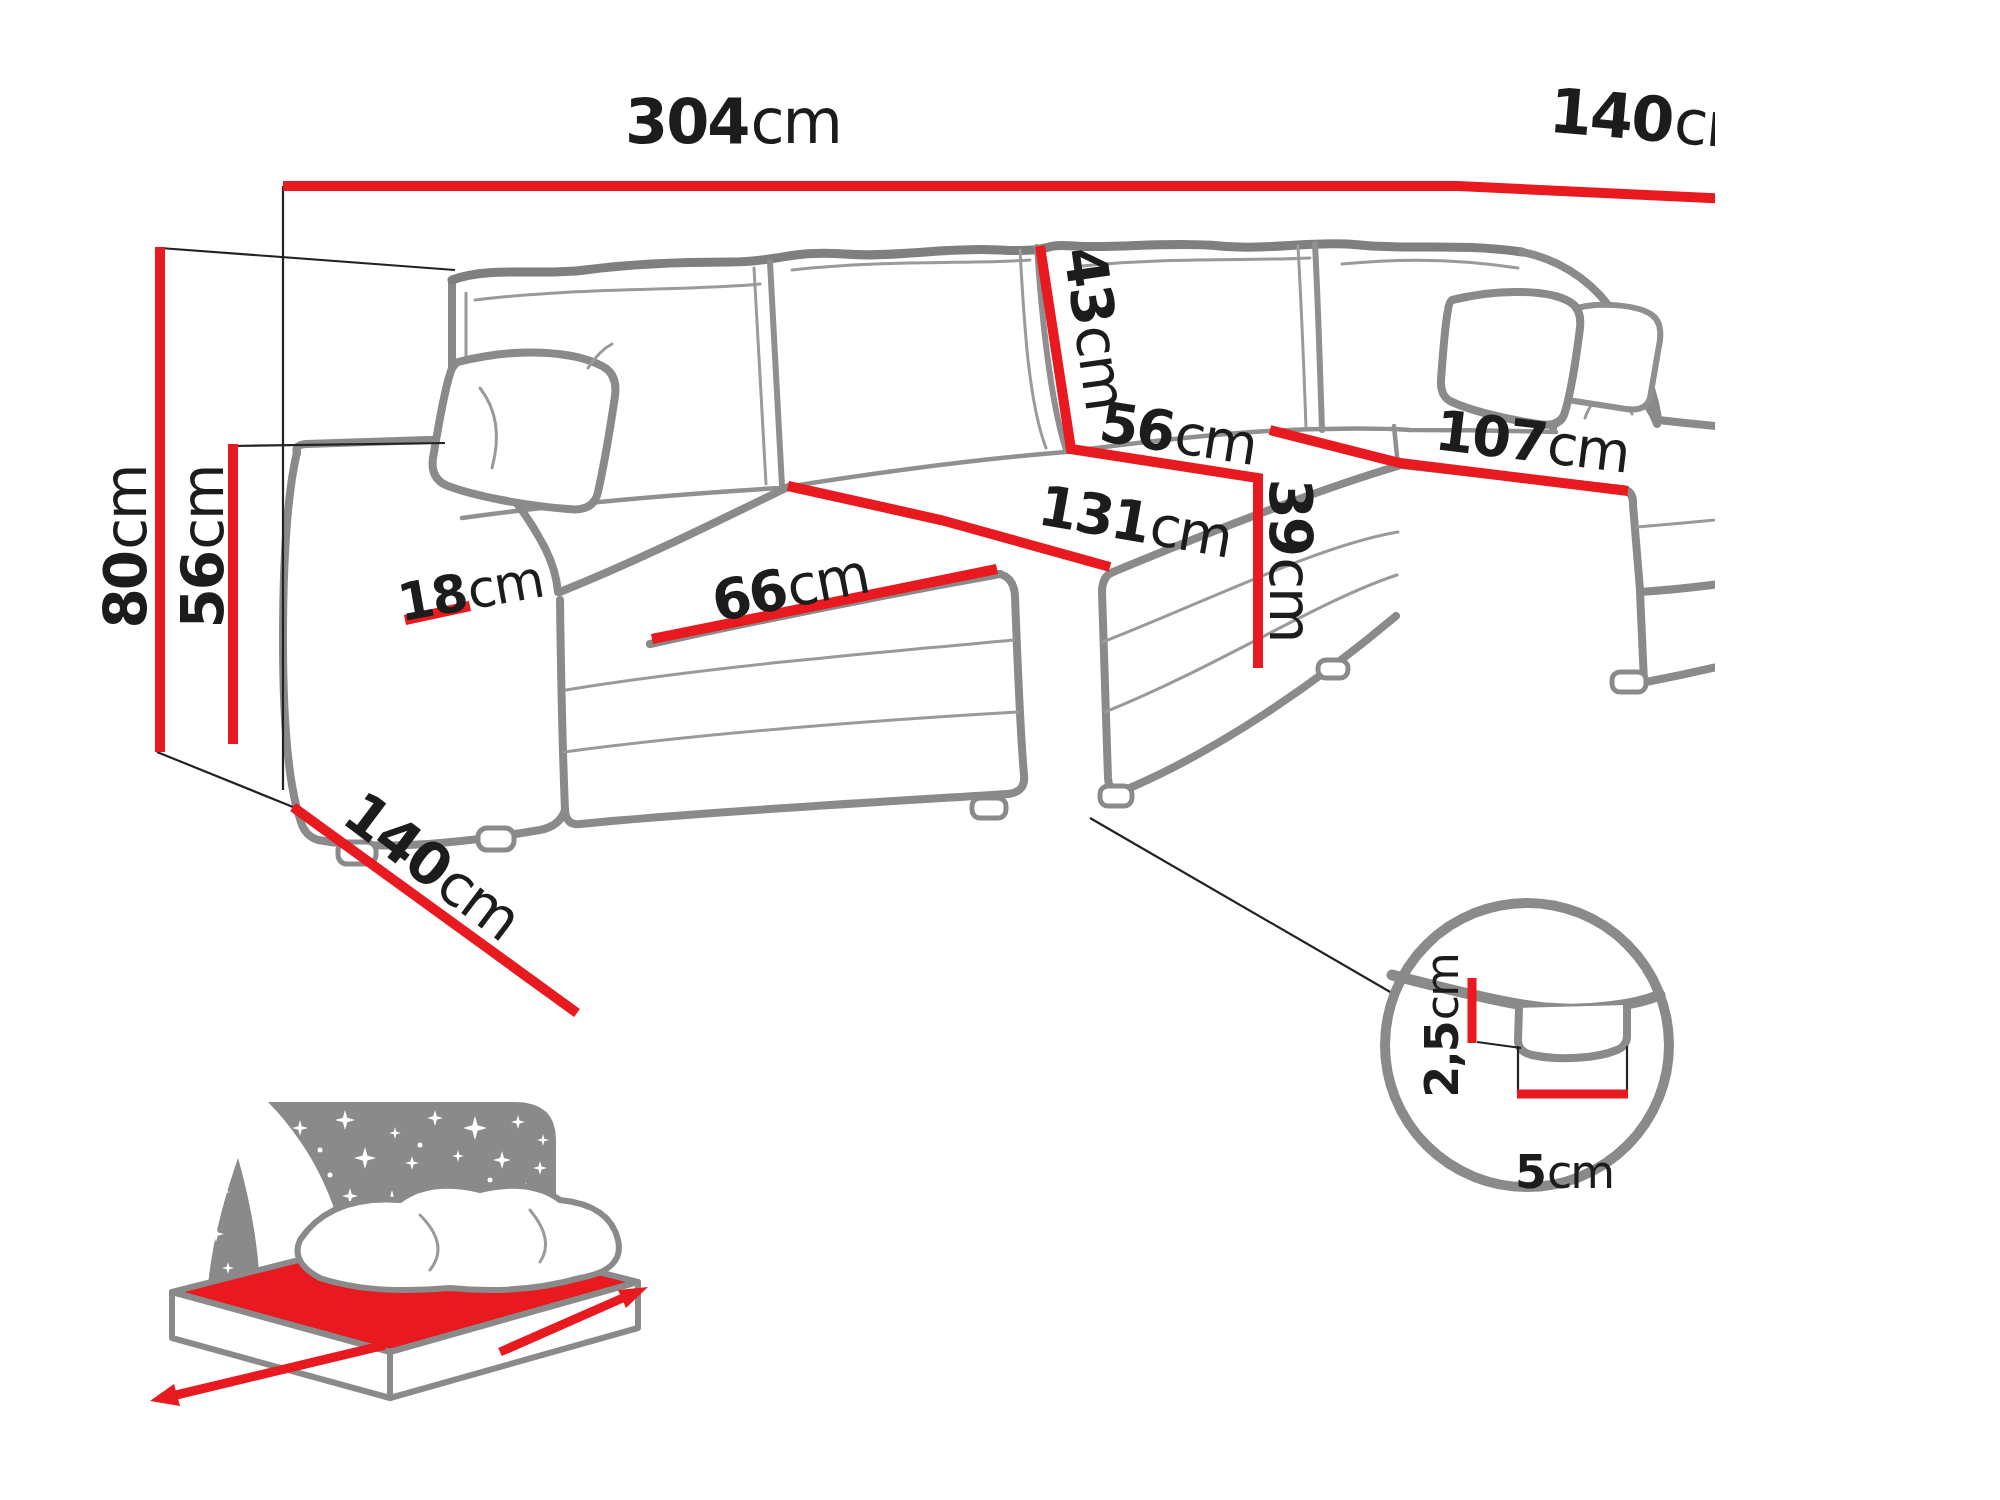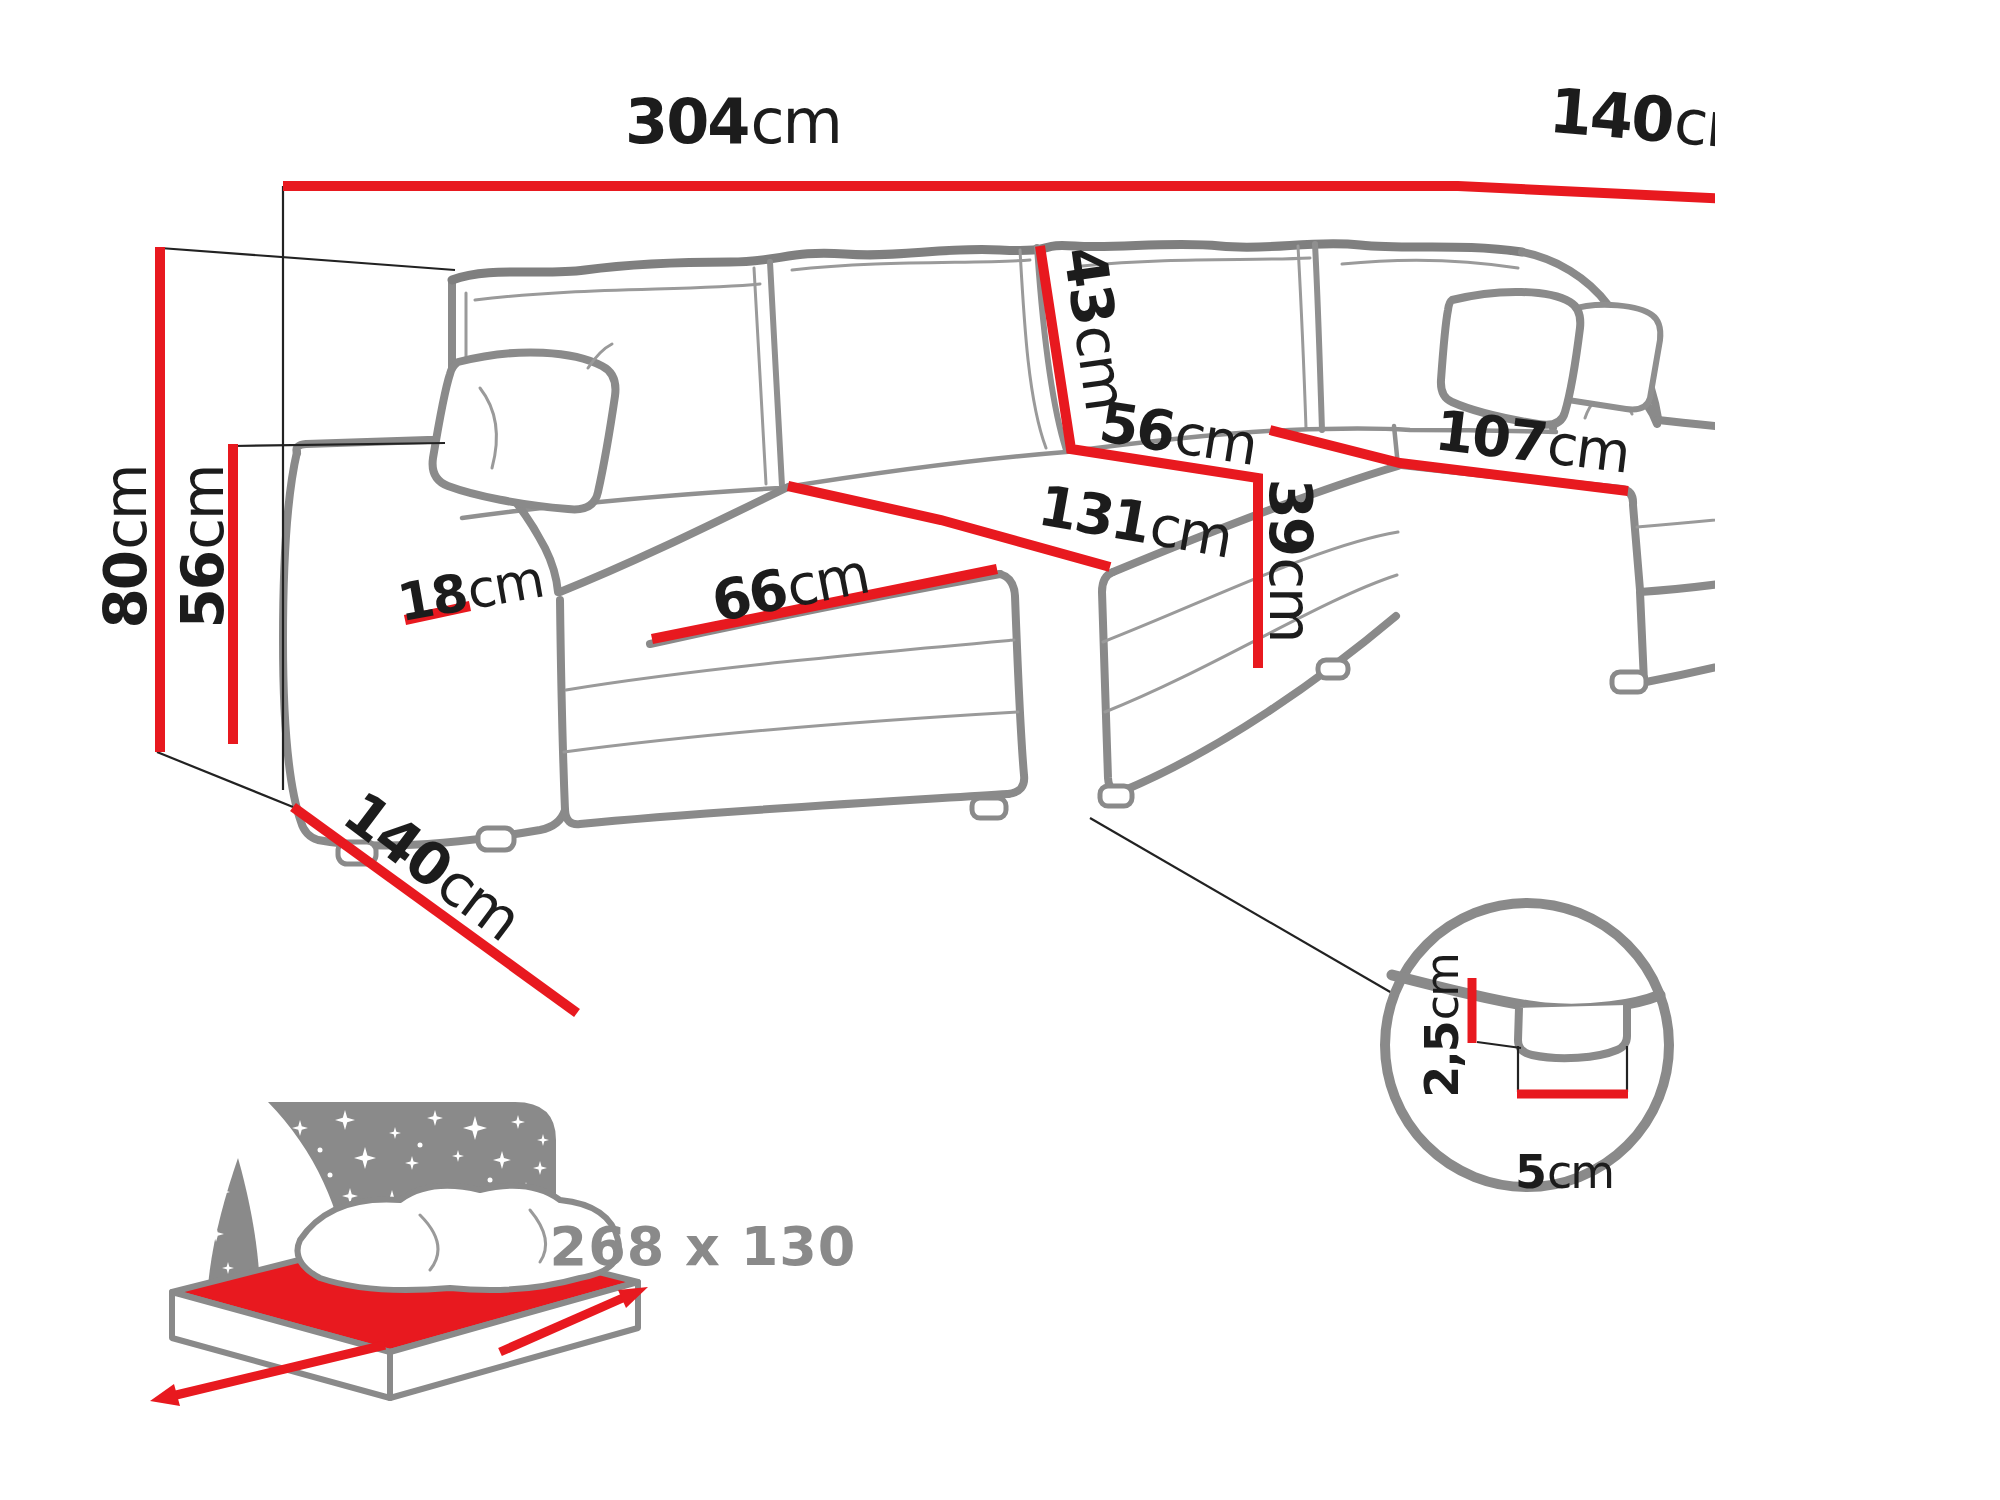--- a/index.html
+++ b/index.html
@@ -240,17 +240,14 @@
 </div>
 
 <div class="dim" style="left:1442px;top:1026px;font-size:46px;--r:-90deg;">
   <span class="v">2,5</span><span class="u">cm</span>
 </div>
 
 <div class="dim" style="left:1564px;top:1126px;font-size:46px;margin-top:46px;">
   <span class="v">5</span><span class="u">cm</span>
 </div>
 
-<div class="sleep" style="left:703px;top:1247px;font-size:54px;">
-  <span>268 x 130</span>
-</div>
 
 </div>
 
 </body></html>

